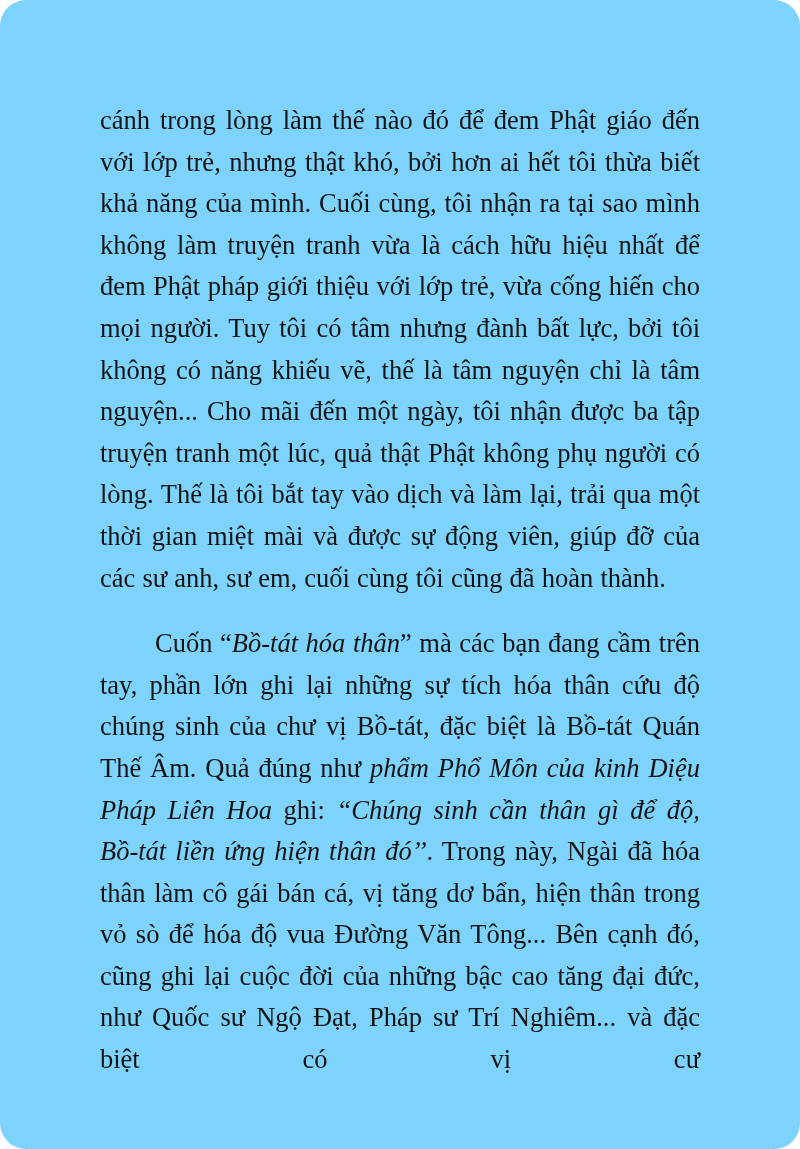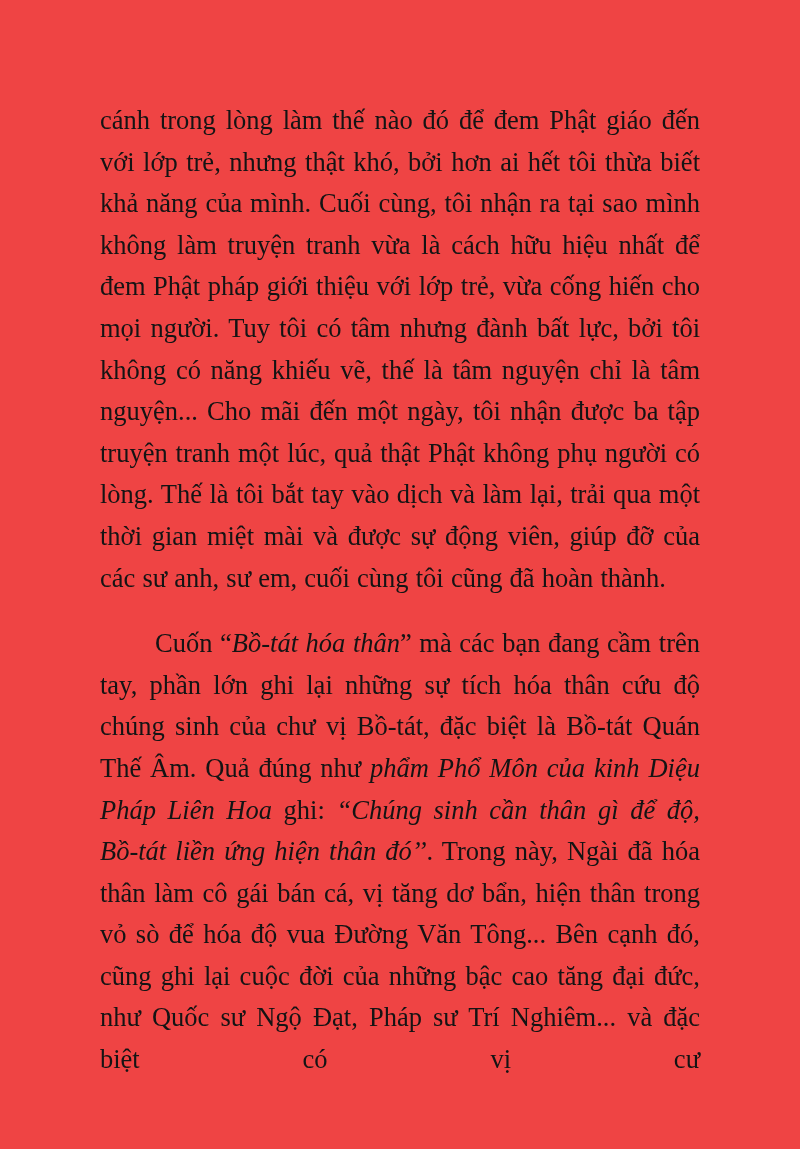--- a/index.html
+++ b/index.html
@@ -47,18 +47,18 @@
   .para:last-child {
     text-align-last: justify;
   }
   .para.flush-last {
     text-align-last: auto;
   }
 </style>
 </head>
 <body>
 
-<div class="page" style="background: #ef4444;">
+<div class="page" style="background: #7dd3fc; border-radius: 26px;">
   <div class="text-column">
     <p class="para flush-last" id="para-1" style="color: rgb(20, 20, 20);"><span>cánh trong lòng làm thế nào đó để đem Phật giáo đến với lớp trẻ, nhưng thật khó, bởi hơn ai hết tôi thừa biết khả năng của mình. Cuối cùng, tôi nhận ra tại sao mình không làm truyện tranh vừa là cách hữu hiệu nhất để đem Phật pháp giới thiệu với lớp trẻ, vừa cống hiến cho mọi người. Tuy tôi có tâm nhưng đành bất lực, bởi tôi không có năng khiếu vẽ, thế là tâm nguyện chỉ là tâm nguyện... Cho mãi đến một ngày, tôi nhận được ba tập truyện tranh một lúc, quả thật Phật không phụ người có lòng. Thế là tôi bắt tay vào dịch và làm lại, trải qua một thời gian miệt mài và được sự động viên, giúp đỡ của các sư anh, sư em, cuối cùng tôi cũng đã hoàn thành.</span></p>
     <p class="para indent" id="para-2" style="color: rgb(20, 20, 20);"><span>Cuốn </span><span>“</span><i>Bồ-tát hóa thân</i><span>” mà các bạn đang cầm trên tay, phần lớn ghi lại những sự tích hóa thân cứu độ chúng sinh của chư vị Bồ-tát, đặc biệt là Bồ-tát Quán Thế Âm. Quả đúng như </span><i>phẩm Phổ Môn của kinh Diệu Pháp Liên Hoa</i><span> ghi: </span><i>“Chúng sinh cần thân gì để độ, Bồ-tát liền ứng hiện thân đó’’</i><span>. Trong này, Ngài đã hóa thân làm cô gái bán cá, vị tăng dơ bẩn, hiện thân trong vỏ sò để hóa độ vua Đường Văn Tông... Bên cạnh đó, cũng ghi lại cuộc đời của những bậc cao tăng đại đức, như Quốc sư Ngộ Đạt, Pháp sư Trí Nghiêm... và đặc biệt có vị cư</span></p>
   </div>
 </div>
 
 </body></html>

